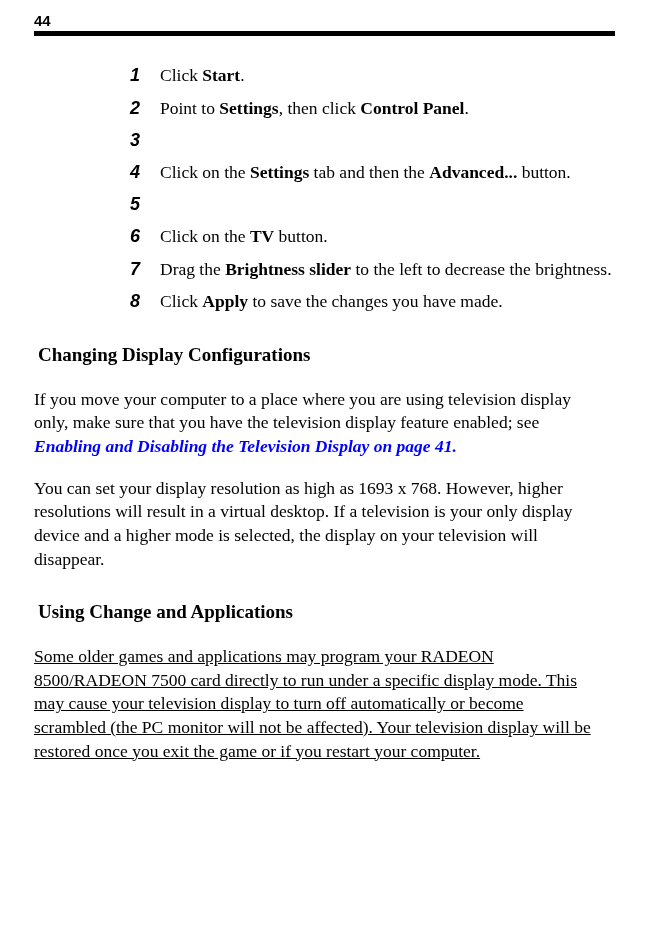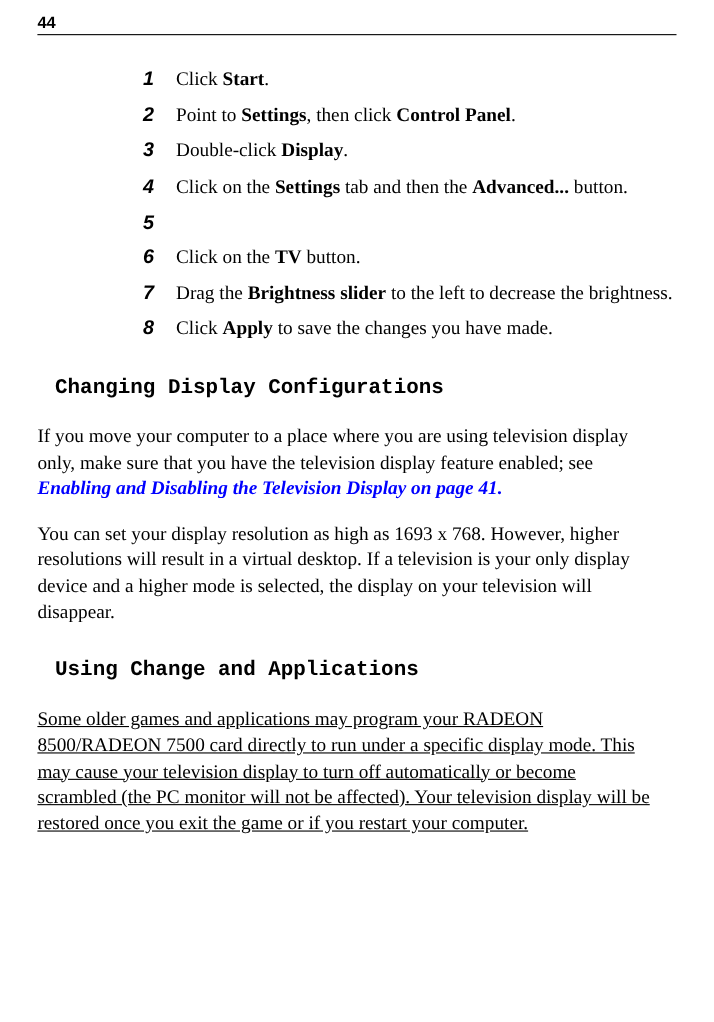--- a/index.html
+++ b/index.html
@@ -11,21 +11,21 @@
       font-family: "Times New Roman", Times, serif;
       width: 649px;
       height: 929px;
       background: #fff;
       color: #000;
       padding: 12px 34px 30px 34px;
     }
     .page-header {
       display: flex;
       align-items: baseline;
-      border-bottom: 1px solid #000000;
+      border-bottom: 5px solid #000000;
       padding-bottom: 2px;
       margin-bottom: 28px;
     }
     .page-num {
       font-family: Arial, Helvetica, sans-serif;
       font-weight: bold;
       font-size: 15px;
     }
     .section-title {
       font-family: Arial, Helvetica, sans-serif;
@@ -71,24 +71,24 @@
     }
     .body-para .xref {
       color: #0000ff;
       font-style: italic;
       font-weight: bold;
     }
     .section-block {
       margin-bottom: 30px;
     }
     h2.section-heading {
-      font-family: Liberation Mono, monospace;
+      font-family: Liberation Serif, serif;
       font-weight: bold;
       font-size: 19px;
-      margin-left: 16px;
+      margin-left: 4px;
       margin-bottom: 22px;
       margin-top: 6px;
     }
   </style>
 </head>
 <body>
 
 <div class="page-header">
   <span class="page-num">44</span>
 </div>
@@ -98,21 +98,20 @@
       <div class="step">
         <div class="step-num">1</div>
         <div class="step-text">Click <b>Start</b>.</div>
       </div>
       <div class="step">
         <div class="step-num">2</div>
         <div class="step-text">Point to <b>Settings</b>, then click <b>Control Panel</b>.</div>
       </div>
       <div class="step">
         <div class="step-num">3</div>
-        <div class="step-text">Double-click <b>Display</b>.</div>
       </div>
       <div class="step">
         <div class="step-num">4</div>
         <div class="step-text">Click on the <b>Settings</b> tab and then the <b>Advanced...</b> button.</div>
       </div>
       <div class="step">
         <div class="step-num">5</div>
       </div>
       <div class="step">
         <div class="step-num">6</div>

